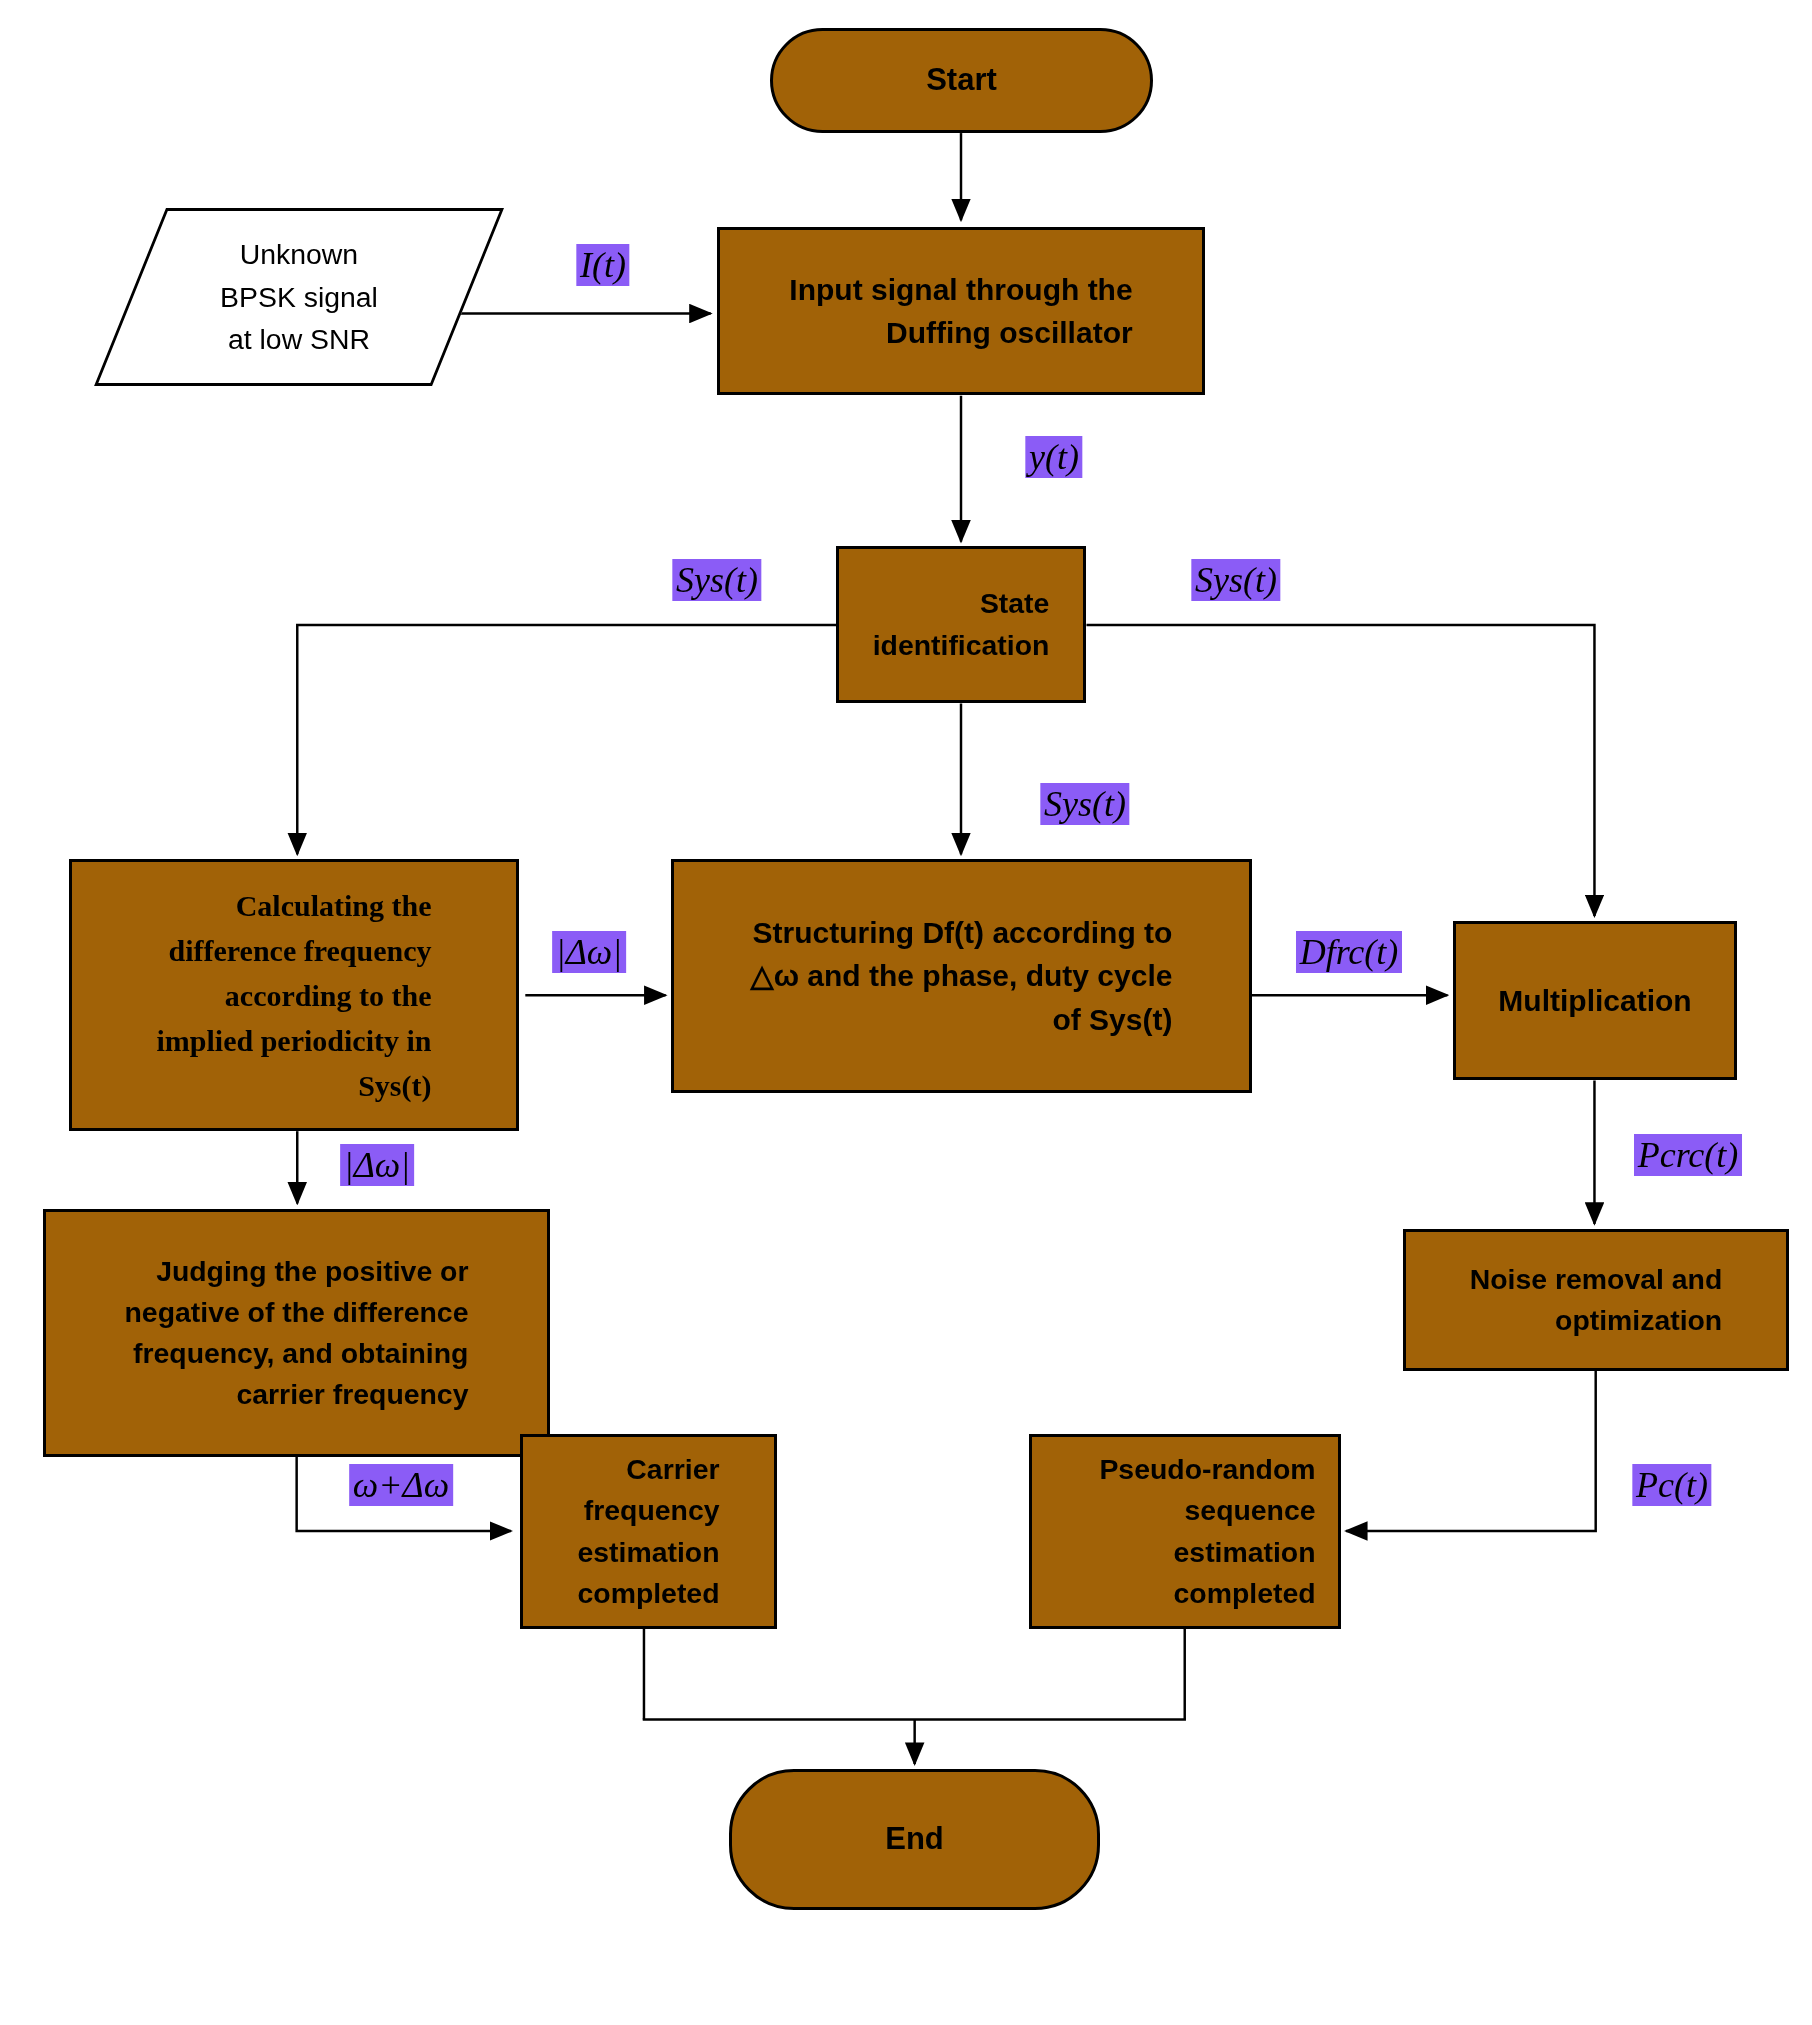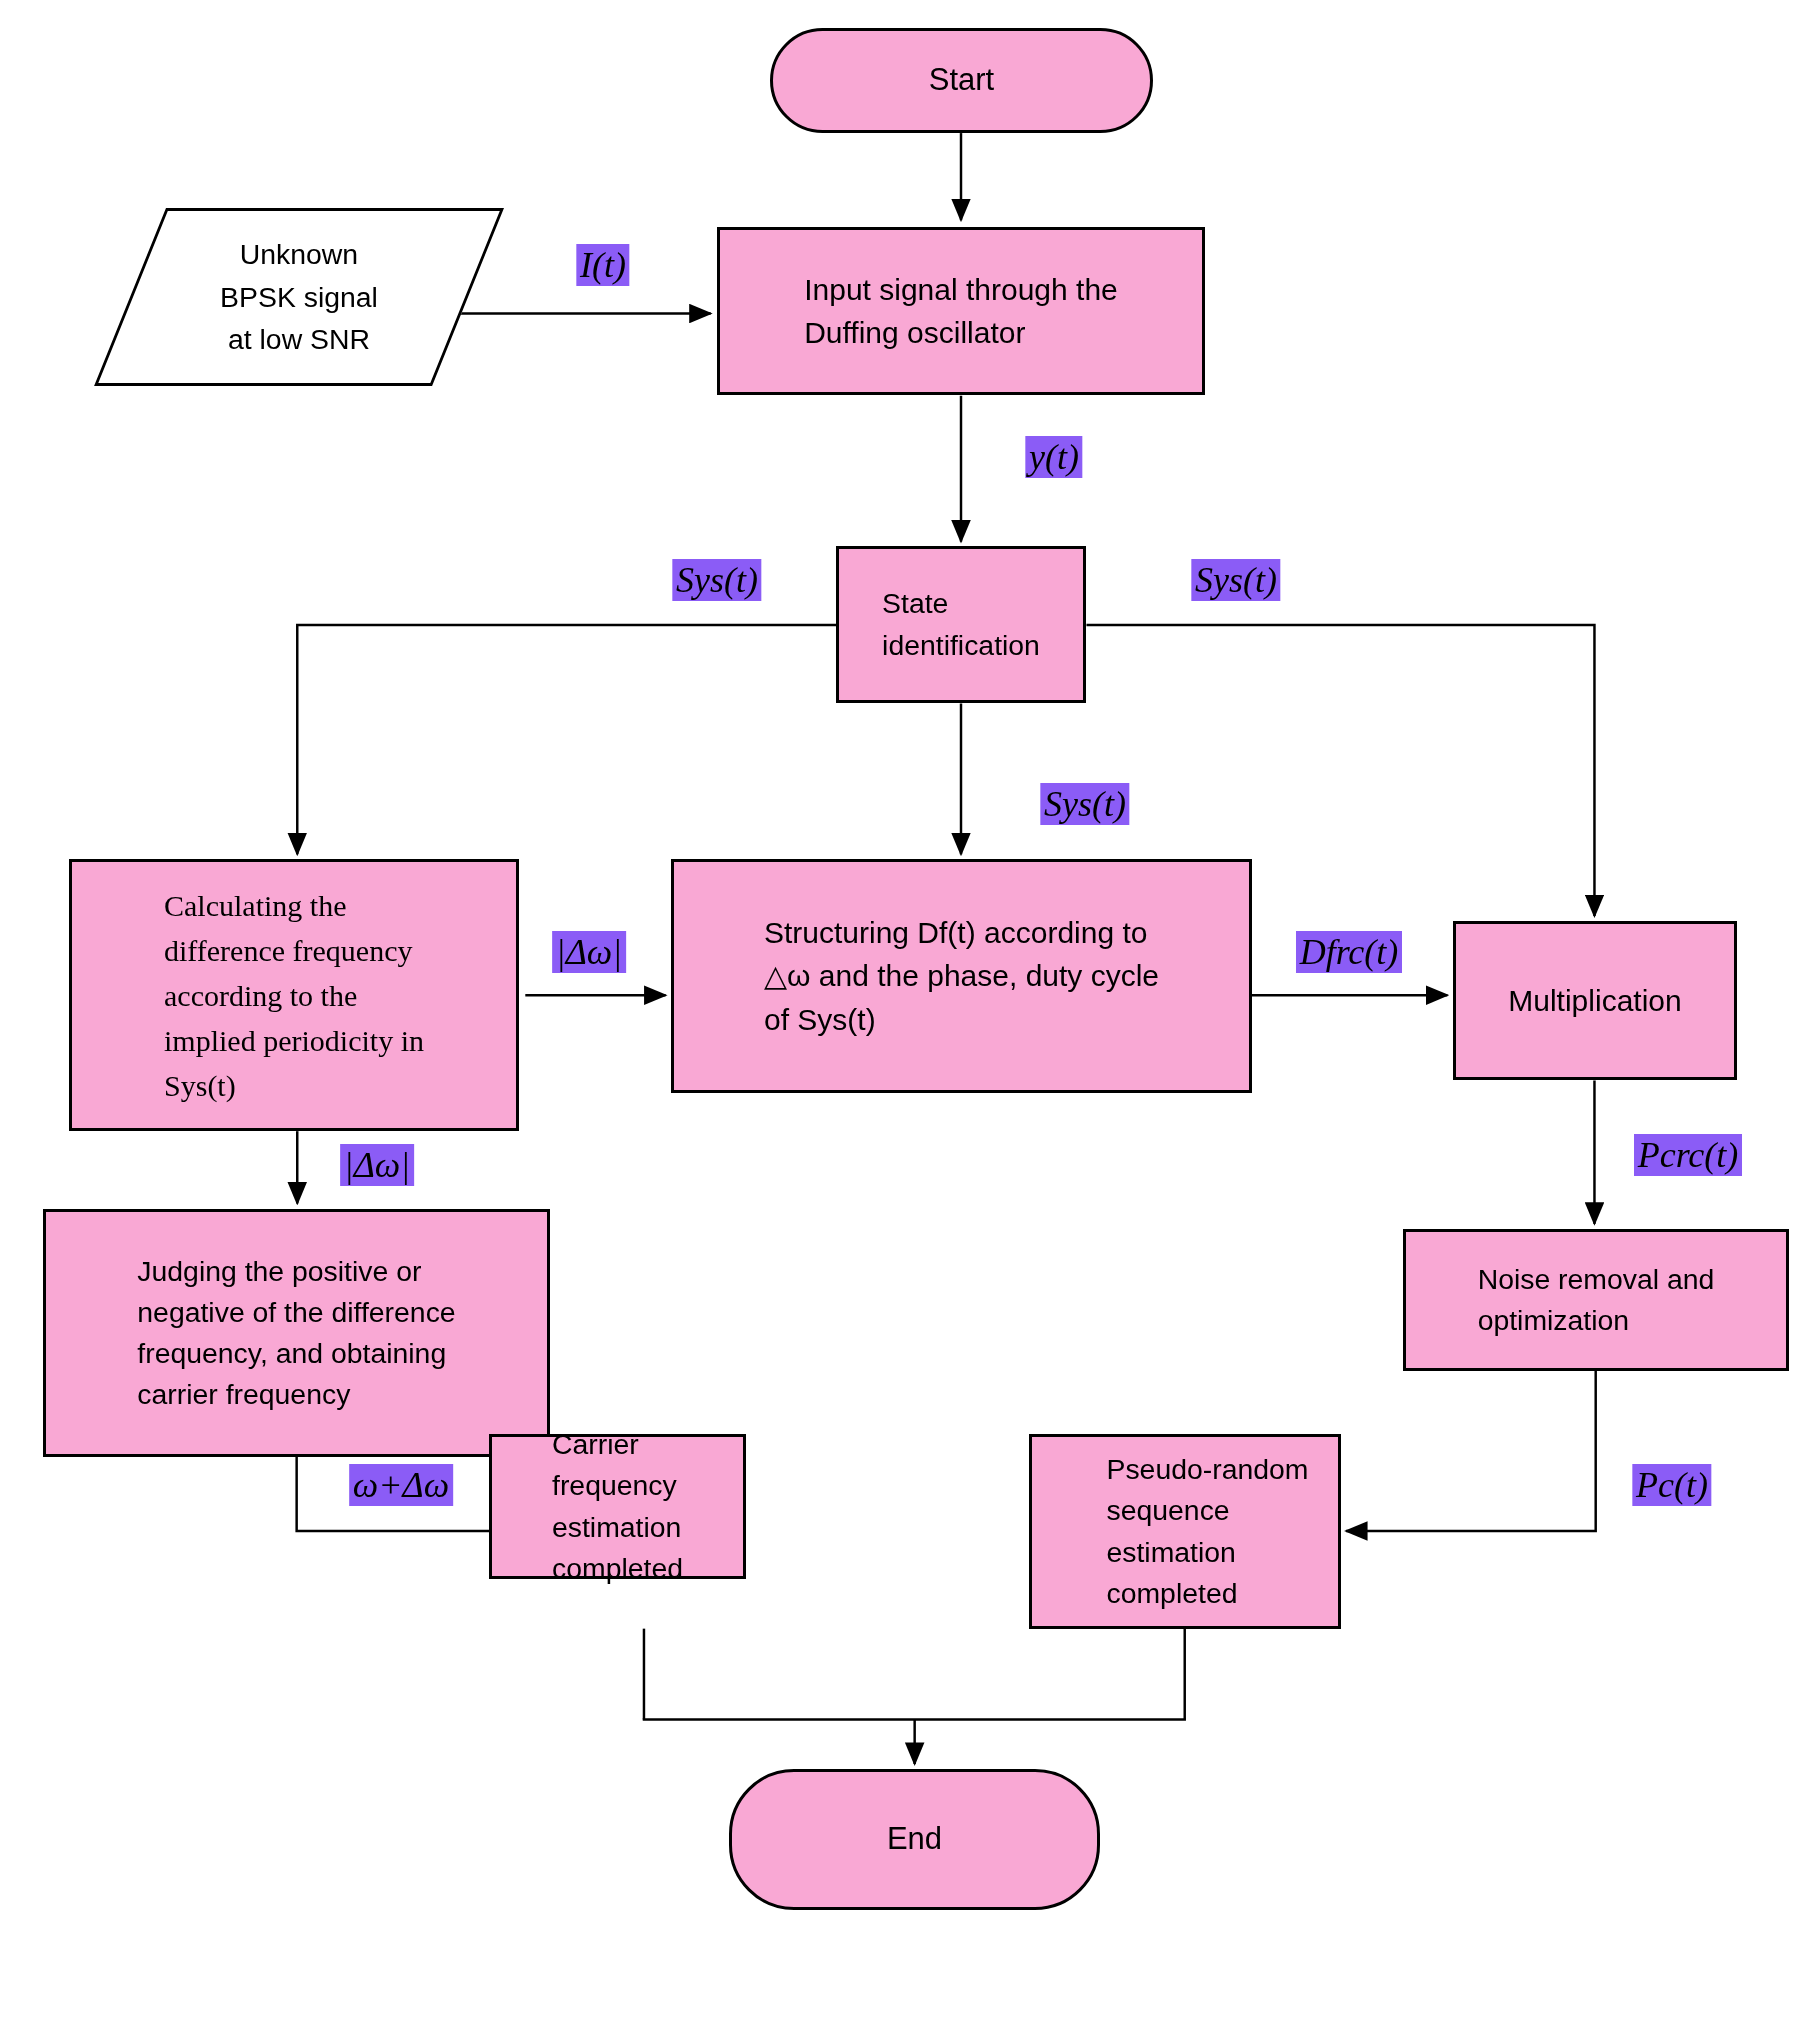--- a/index.html
+++ b/index.html
@@ -7,25 +7,25 @@
     position:relative;
     width:1812px;height:2025px;
     background:#ffffff;
     font-family:"Liberation Sans", sans-serif;
     color:#000;
   }
   .node{
     position:absolute;
     box-sizing:border-box;
     border:3.1px solid #000;
-    background:#f9a8d4;
+    background:#a16207;
     display:flex;align-items:center;justify-content:center;
-    text-align:left;
+    text-align:right;
     white-space:pre-line;
-    font-size:28.4px;line-height:1.45;
+    font-size:28.4px;line-height:1.45;font-weight:bold;
   }
   .terminator{border-radius:59px;font-size:31px;}
   .serif-node{font-family:"Liberation Serif", serif;font-size:30px;line-height:1.5;}
   .skew-wrap{
     position:absolute;box-sizing:border-box;
     border:3.1px solid #000;background:#fff;
     transform:skewX(-22deg);transform-origin:0 0;
     display:flex;align-items:center;justify-content:center;
   }
   .skew-inner{
@@ -103,21 +103,21 @@
   <div class="node" style="left:1453px;top:921px;width:284px;height:159px;font-size:30px;">Multiplication</div>
 
   <div class="node" style="left:43px;top:1209px;width:507px;height:248px;">Judging the positive or
 negative of the difference
 frequency, and obtaining
 carrier frequency</div>
 
   <div class="node" style="left:1403px;top:1229px;width:386px;height:142px;">Noise removal and
 optimization</div>
 
-  <div class="node" style="left:489px;top:1434px;width:257px;height:145px;">Carrier
+  <div class="node" style="left:520px;top:1434px;width:257px;height:195px;">Carrier
 frequency
 estimation
 completed</div>
 
   <div class="node" style="left:1029px;top:1434px;width:312px;height:195px;padding-left:45px;">Pseudo-random
 sequence
 estimation
 completed</div>
 
   <div class="node terminator" style="left:729px;top:1769px;width:371px;height:141px;border-radius:65px;">End</div>

